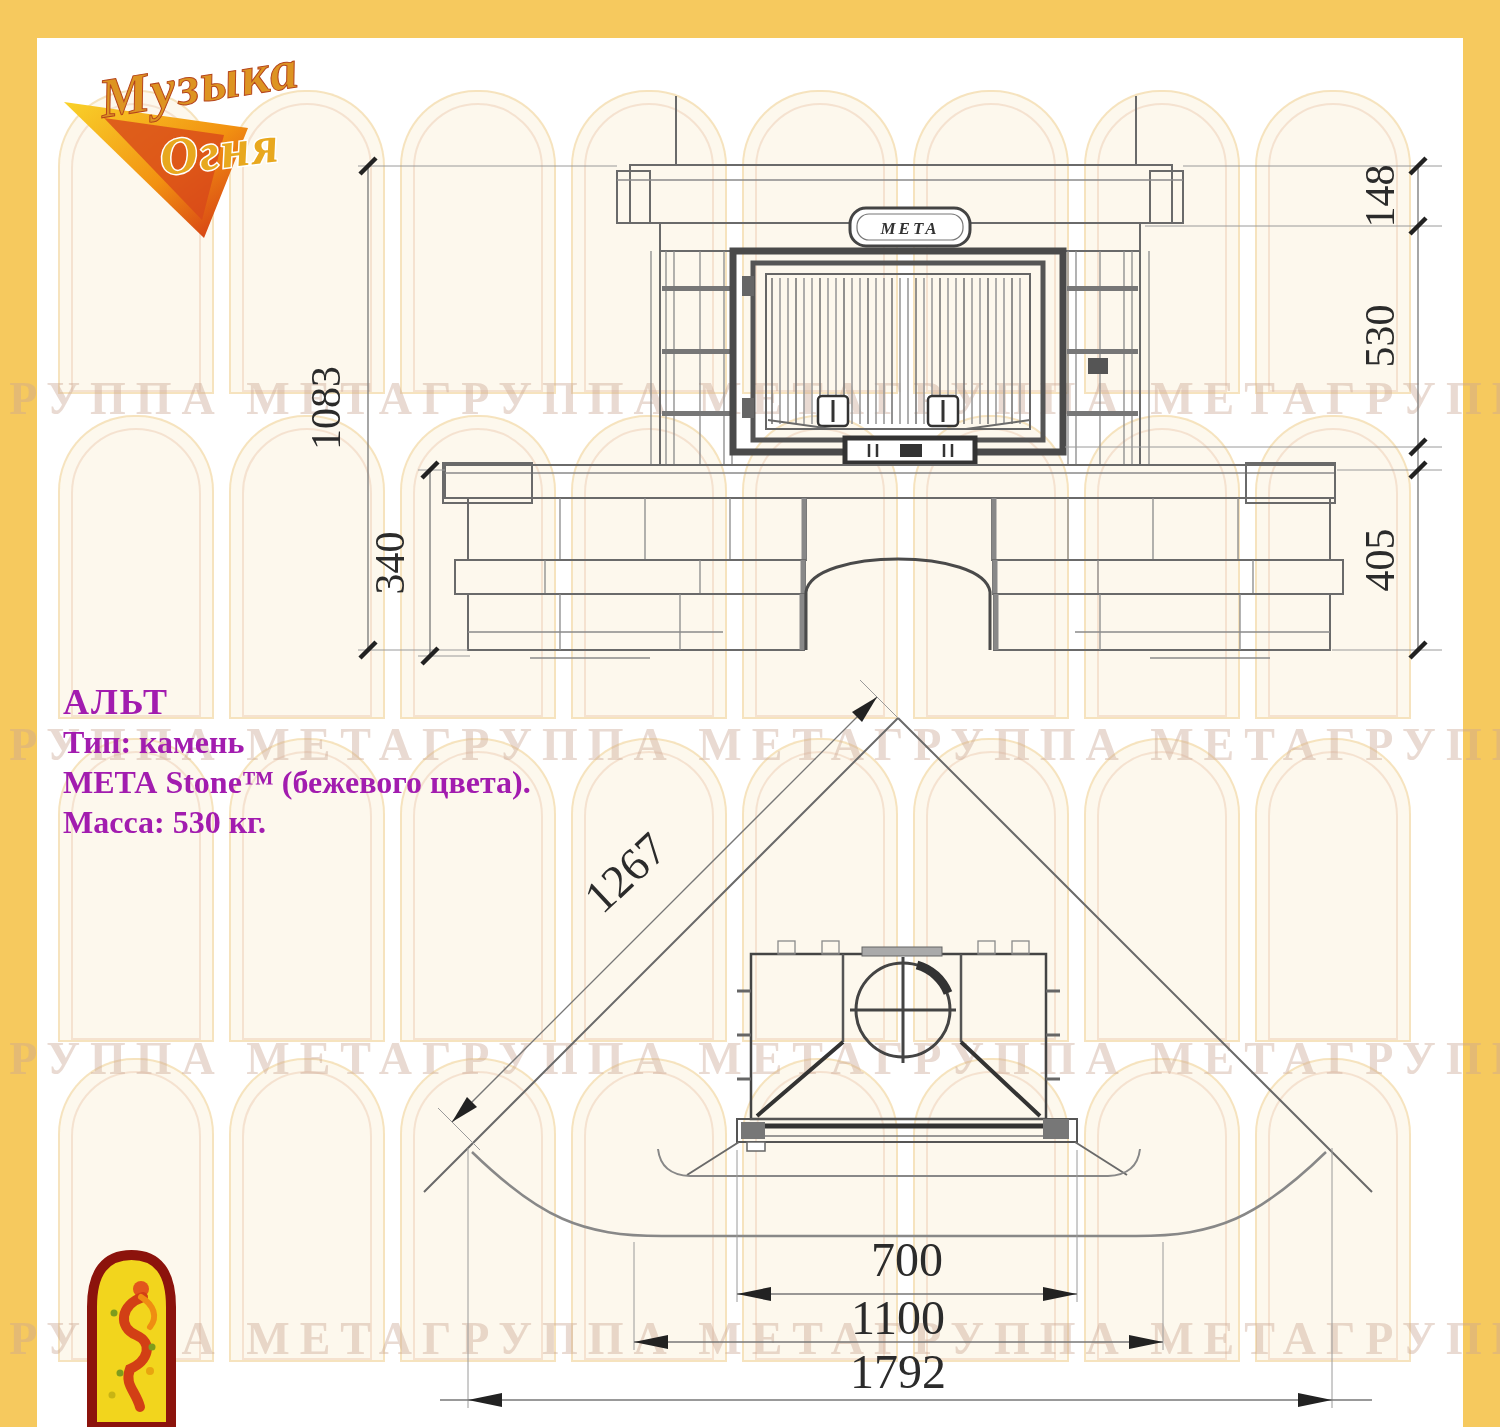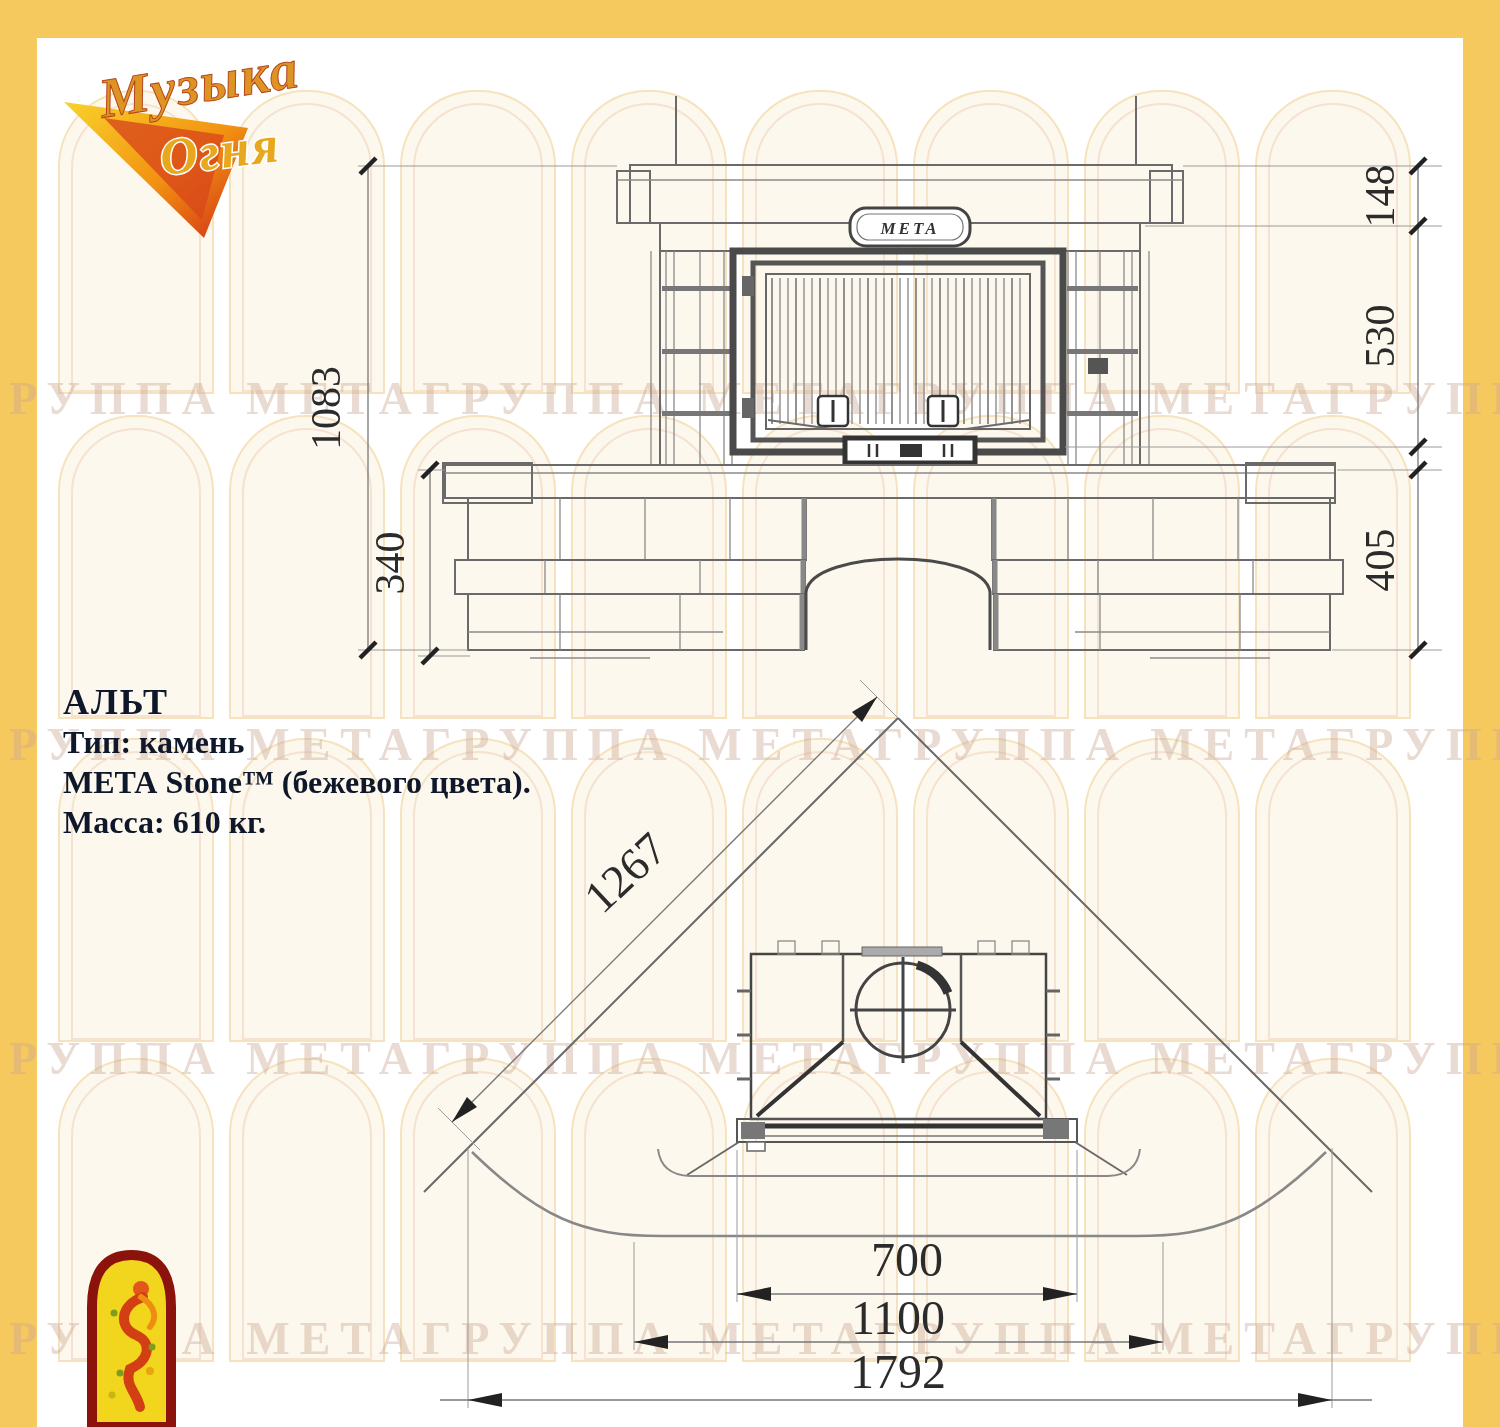--- a/index.html
+++ b/index.html
@@ -35,21 +35,21 @@
   svg{position:absolute;z-index:3;overflow:visible;}
   .thin{stroke:#8a8a8a;stroke-width:1.3;fill:none;}
   .med{stroke:#6a6a6a;stroke-width:2;fill:none;}
   .thick{stroke:#4a4a4a;stroke-width:3;fill:none;}
   .ext{stroke:#9a9a9a;stroke-width:1;fill:none;}
   .dim{stroke:#777;stroke-width:1.3;fill:none;}
   .tick{stroke:#222;stroke-width:4.5;fill:none;}
   .dimtxt{fill:#2b2b2b;font-family:"Liberation Serif",serif;}
   .arrow{fill:#222;stroke:none;}
   #specs{
-    position:absolute;left:63px;top:682px;z-index:4;color:#0f172a;
+    position:absolute;left:63px;top:682px;z-index:4;color:#a21caf;
     font-family:"Liberation Serif",serif;line-height:40px;font-size:32px;font-weight:bold;
   }
   #specs .title{font-size:36px;letter-spacing:2px;}
   #logo-box{position:absolute;left:52px;top:40px;z-index:5;}
   #emblem-box{position:absolute;left:84px;top:1243px;z-index:5;}
 </style>
 </head>
 <body>
 
 <div id="paper"></div>
@@ -385,21 +385,21 @@
     <polygon class="arrow" points="468,1400 502,1393 502,1407"></polygon>
     <polygon class="arrow" points="1332,1400 1298,1393 1298,1407"></polygon>
     <text class="dimtxt" font-size="48" text-anchor="middle" x="898" y="1388">1792</text>
   </g>
 </svg>
 
 <div id="specs">
   <div class="title">АЛЬТ</div>
   <div>Тип: камень</div>
   <div>МЕТА Stone™ (бежевого цвета).</div>
-  <div>Масса: 610 кг.</div>
+  <div>Масса: 530 кг.</div>
 </div>
 
 <svg id="emblem-box" width="95" height="184" viewBox="0 0 95 184">
   <path d="M8,184 L8,64 Q8,12 47.5,12 Q87,12 87,64 L87,184 Z" fill="#f2d51d" stroke="#8c130c" stroke-width="10"></path>
   <circle cx="57" cy="46" r="8" fill="#e2561c"></circle>
   <path d="M59,54 C36,62 34,84 52,92 C70,100 64,118 46,126 C40,142 52,148 56,164" fill="none" stroke="#d23f15" stroke-width="10" stroke-linecap="round"></path>
   <path d="M57,54 C70,62 74,74 66,84" fill="none" stroke="#ef8d12" stroke-width="6" stroke-linecap="round"></path>
   <circle cx="30" cy="70" r="3.5" fill="#7e9c1d"></circle>
   <circle cx="68" cy="104" r="3.5" fill="#7e9c1d"></circle>
   <circle cx="36" cy="130" r="3.5" fill="#7e9c1d"></circle>

